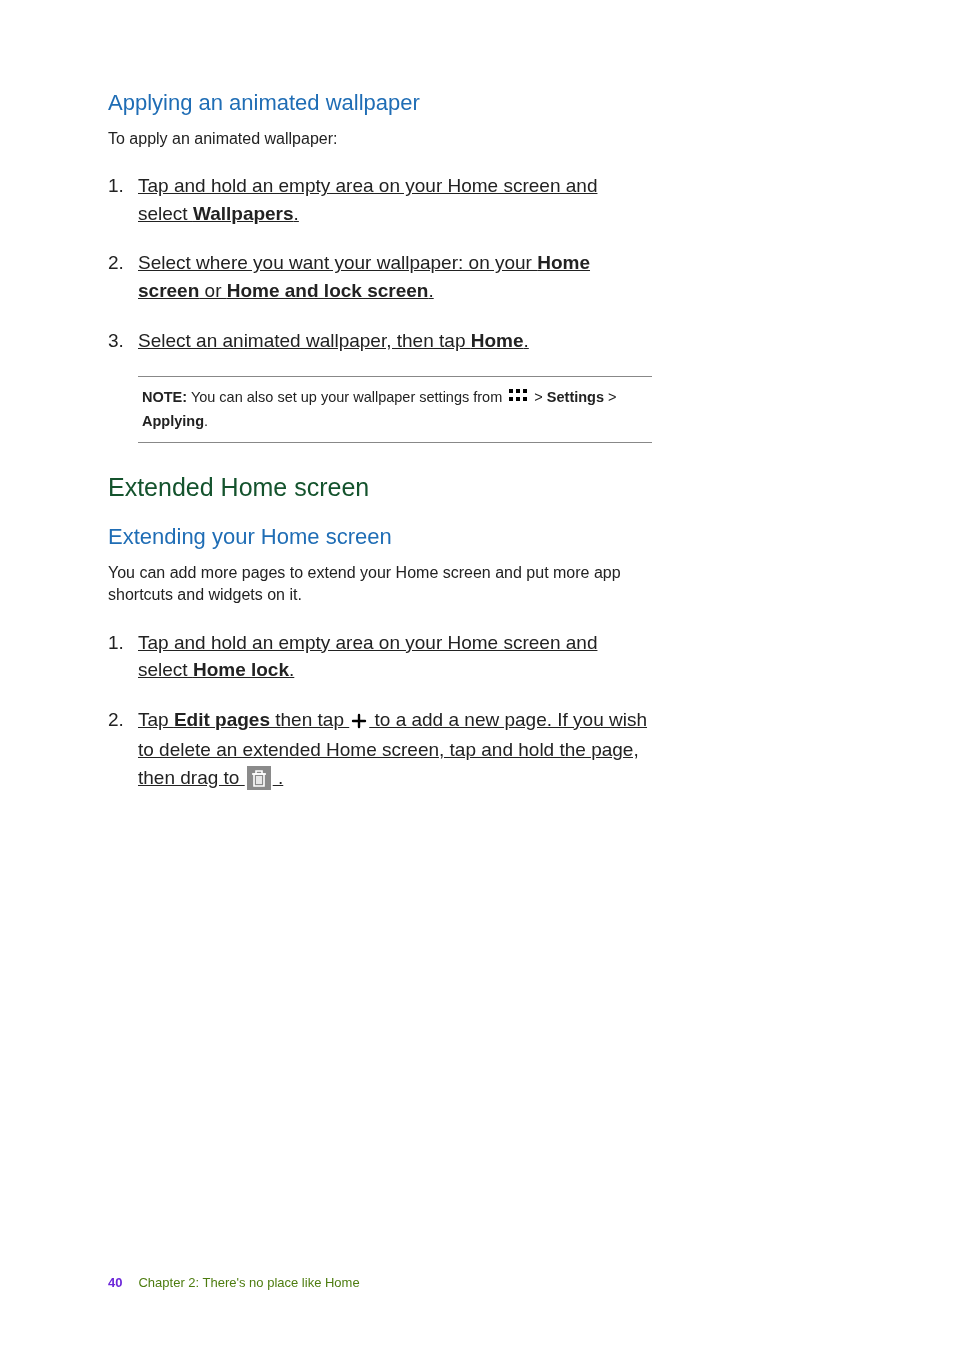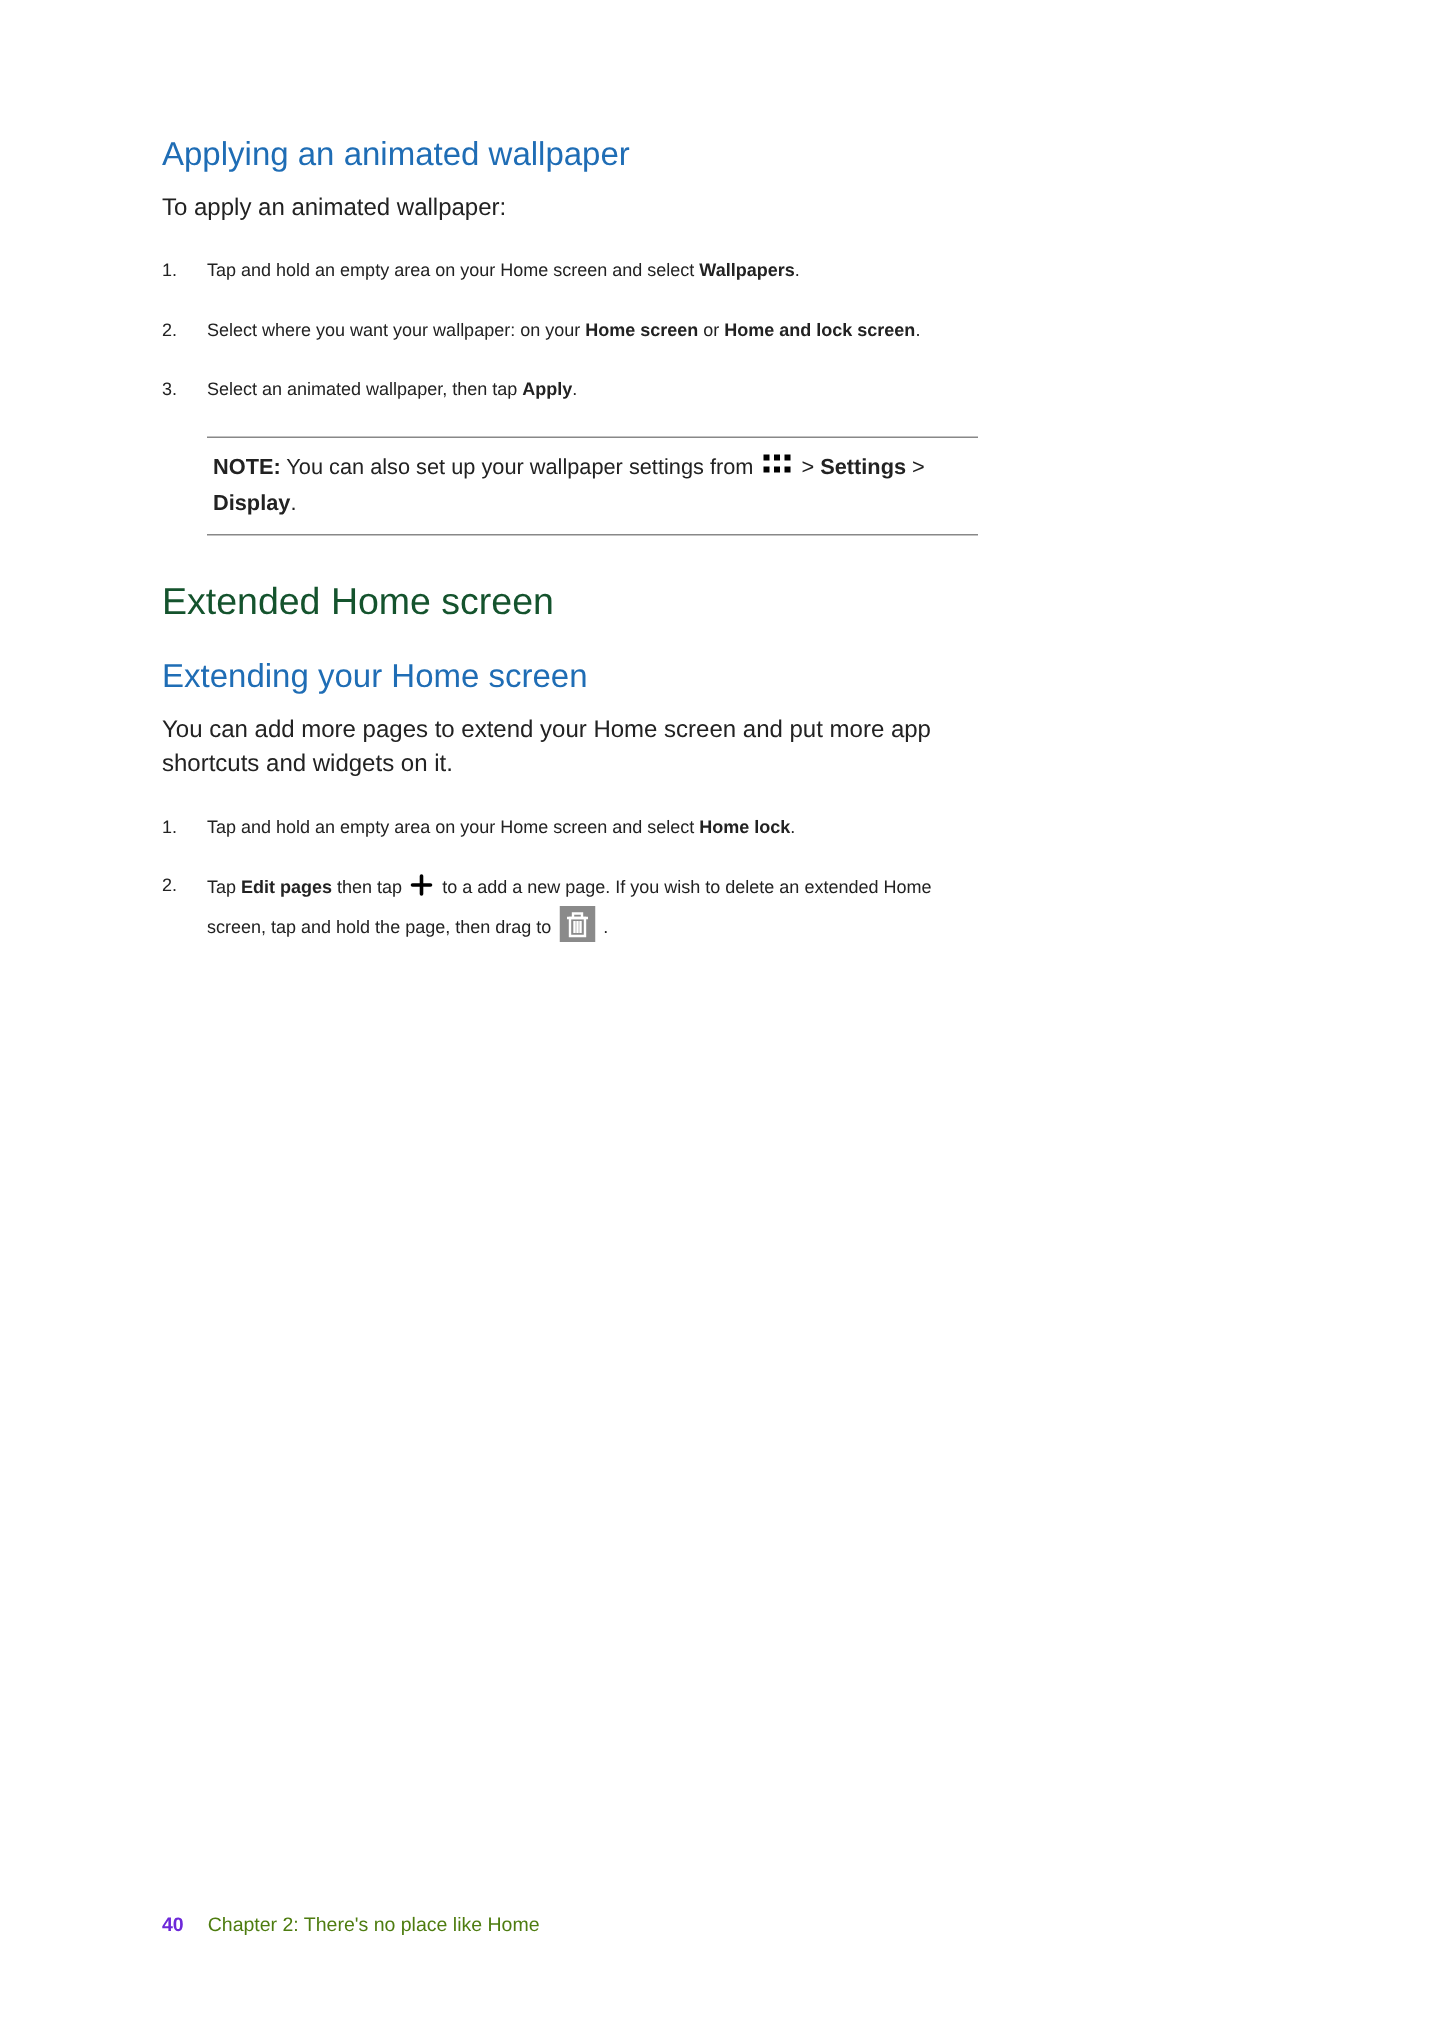--- a/index.html
+++ b/index.html
@@ -2,21 +2,21 @@
 <html><head>
 <meta charset="utf-8">
 <style>
   * { box-sizing: border-box; margin: 0; padding: 0; }
   html, body { width: 954px; height: 1350px; background: #ffffff; font-family: "Myriad Pro", "Segoe UI", Arial, sans-serif; color: #222; }
   .page { position: relative; width: 760px; height: 1350px; padding: 90px 108px 0 108px; }
   .h3 { color: #1f6db5; font-size: 22px; font-weight: 400; margin-bottom: 12px; }
   .h2 { color: #14532d; font-size: 25px; font-weight: 400; margin-bottom: 22px; margin-top: 4px; }
   .body-text { font-size: 16px; color: #222; line-height: 1.4; margin-bottom: 22px; }
   ol.steps { list-style: none; counter-reset: step; margin: 0 0 20px 0; }
-  ol.steps > li { counter-increment: step; font-size: 12px; line-height: 1.45; margin-bottom: 22px; padding-left: 30px; position: relative; }
+  ol.steps > li { counter-increment: step; font-size: 19px; line-height: 1.45; margin-bottom: 22px; padding-left: 30px; position: relative; text-decoration: underline; }
   ol.steps > li::before { content: counter(step) "."; position: absolute; left: 0; top: 0; }
   .note-box { border-top: 1px solid #888; border-bottom: 1px solid #888; padding: 10px 4px; font-size: 14.5px; line-height: 1.4; margin-left: 30px; margin-top: 4px; margin-bottom: 30px; }
   .icon-apps { display: inline-block; vertical-align: -4px; margin: 0 2px; }
   .icon-plus { display: inline-block; vertical-align: -3px; margin: 0 2px; }
   .icon-trash { display: inline-block; vertical-align: -6px; margin: 0 2px; }
   .footer { position: absolute; left: 108px; bottom: 60px; font-size: 13px; }
   .footer .pn { color: #6d28d9; font-weight: 700; margin-right: 16px; }
   .footer .ch { color: #4d7c0f; }
   b { font-weight: 700; }
 </style>
@@ -29,35 +29,35 @@
   <p class="body-text">To apply an animated wallpaper:</p>
 
   <ol class="steps">
     <li>
       <span>Tap and hold an empty area on your Home screen and select </span><b>Wallpapers</b><span>.</span>
     </li>
     <li>
       <span>Select where you want your wallpaper: on your </span><b>Home screen</b><span> or </span><b>Home and lock screen</b><span>.</span>
     </li>
     <li>
-      <span>Select an animated wallpaper, then tap </span><b>Apply</b><span>.</span>
+      <span>Select an animated wallpaper, then tap </span><b>Home</b><span>.</span>
     </li>
   </ol>
 
   <div class="note-box">
     <b>NOTE:</b><span> You can also set up your wallpaper settings from </span><span class="icon-apps"><svg width="20" height="18" viewBox="0 0 20 18">
           <g fill="#000">
             <rect x="1" y="1" width="4" height="4"></rect>
             <rect x="8" y="1" width="4" height="4"></rect>
             <rect x="15" y="1" width="4" height="4"></rect>
             <rect x="1" y="9" width="4" height="4"></rect>
             <rect x="8" y="9" width="4" height="4"></rect>
             <rect x="15" y="9" width="4" height="4"></rect>
           </g>
-        </svg></span><span> &gt; </span><b>Settings</b><span> &gt; </span><b>Display</b><span>.</span>
+        </svg></span><span> &gt; </span><b>Settings</b><span> &gt; </span><b>Applying</b><span>.</span>
   </div>
 
   <div class="h2">Extended Home screen</div>
   <div class="h3">Extending your Home screen</div>
   <p class="body-text">You can add more pages to extend your Home screen and put more app shortcuts and widgets on it.</p>
 
   <ol class="steps">
     <li>
       <span>Tap and hold an empty area on your Home screen and select </span><b>Home lock</b><span>.</span>
     </li>

